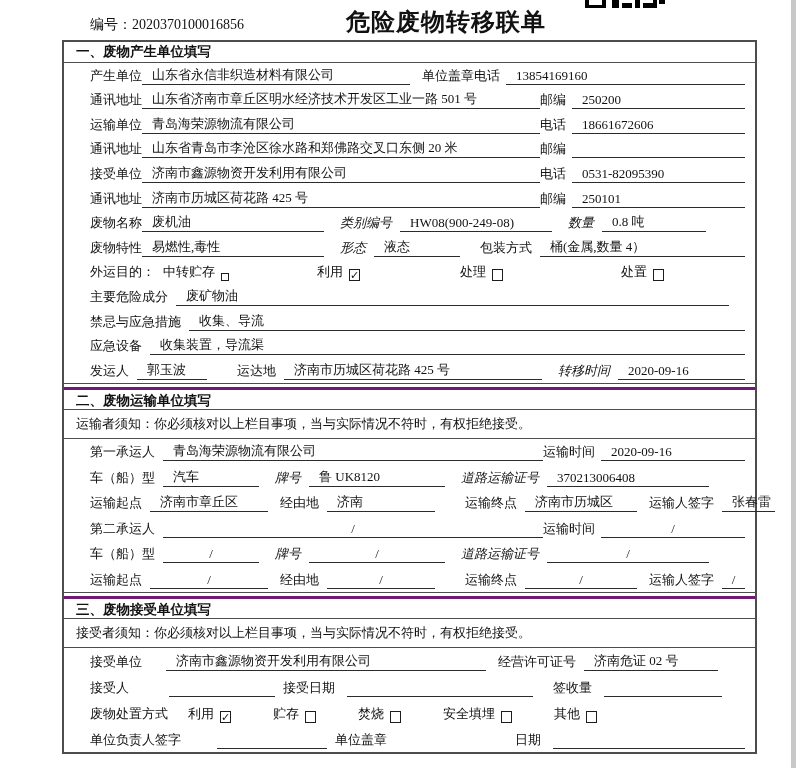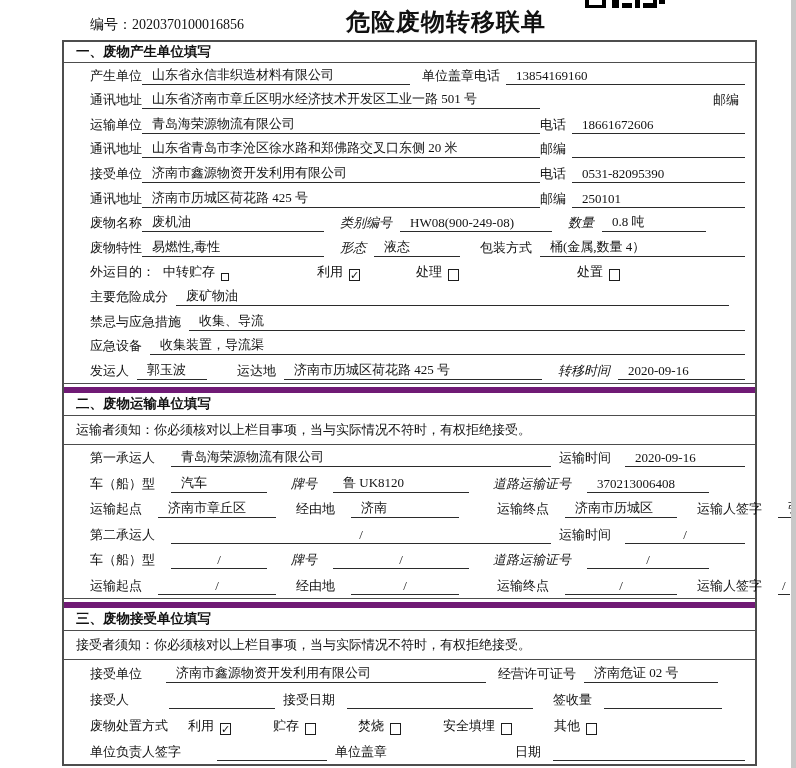--- a/index.html
+++ b/index.html
@@ -16,28 +16,28 @@
   .doc-title { position:absolute; left:346px; top:6px; font-size:24px; font-weight:bold;
     font-family:"Liberation Sans","DejaVu Sans",sans-serif; letter-spacing:1px; }
   .qr { position:absolute; left:585px; top:0; width:80px; height:8px; }
 
   
   .form-table { position:absolute; left:62px; top:40px; width:695px;
     border:2px solid #4d4d4d; background:#fff; font-size:13px; }
   .section-header { font-family:"Liberation Sans","DejaVu Sans",sans-serif; font-weight:bold;
     font-size:13.5px; height:21px; line-height:20px; padding-left:12px;
     border-bottom:1px solid #4d4d4d; }
-  .section-header.mid { border-top:6px solid #701a75; margin-top:3px; height:29px; line-height:22px; }
+  .section-header.mid { border-top:3px solid #701a75; margin-top:3px; height:23px; line-height:22px; }
   .notice { height:29px; line-height:28px; padding-left:12px; border-bottom:1px solid #4d4d4d; font-size:13px; }
   .sec-body.b1 { border-bottom:1px solid #4d4d4d; }
   .sec-body.b2 { border-bottom:1px solid #4d4d4d; }
 
   .row { display:flex; align-items:flex-end; padding:0 10px 3px 26px; white-space:nowrap; }
   .s1 .row { height:24.6px; }
-  .s2 .row { height:25.5px;gap:8px; }
+  .s2 .row { height:25.5px; }
   .s3 .row { height:26px; }
   .lbl { flex:none; }
   .val { flex:none; border-bottom:1px solid #2b2b2b; padding:0 4px 0 10px; min-height:16px; }
   .fill { flex:1 1 auto; }
   .c2 { margin-left:auto; margin-right:6px; }
   .ml8{margin-left:8px;} .ml12{margin-left:12px;} .ml16{margin-left:16px;font-style:italic;}
   .ml20{margin-left:20px;} .ml24{margin-left:8px;font-family:Liberation Serif, serif;} .ml30{margin-left:30px;}
   .ctr { text-align:center; padding-left:4px; }
 
   .box { display:inline-block; width:11px; height:12px; border:1.5px solid #1d1d1d;
@@ -76,20 +76,21 @@
         <span class="lbl">产生单位</span>
         <span class="val" style="width:268px">山东省永信非织造材料有限公司</span>
         <span class="lbl ml12">单位盖章</span>
         <span class="lbl c2">电话</span>
         <span class="val fill">13854169160</span>
       </div>
       <div class="row">
         <span class="lbl">通讯地址</span>
         <span class="val" style="width:398px">山东省济南市章丘区明水经济技术开发区工业一路 501 号</span>
         <span class="lbl c2">邮编</span>
+        <span class="val fill">250200</span>
       </div>
       <div class="row">
         <span class="lbl">运输单位</span>
         <span class="val" style="width:398px">青岛海荣源物流有限公司</span>
         <span class="lbl c2">电话</span>
         <span class="val fill">18661672606</span>
       </div>
       <div class="row">
         <span class="lbl">通讯地址</span>
         <span class="val" style="width:398px">山东省青岛市李沧区徐水路和郑佛路交叉口东侧 20 米</span>
@@ -123,21 +124,21 @@
         <span class="val ml8" style="width:86px">液态</span>
         <span class="lbl ml20">包装方式</span>
         <span class="val fill ml8">桶(金属,数量 4）</span>
       </div>
       <div class="row">
         <span class="lbl">外运目的：</span>
         <span class="lbl ml8">中转贮存</span>
         <span class="box sm"></span>
         <span class="lbl" style="margin-left:88px">利用</span>
         <span class="box">✓</span>
-        <span class="lbl" style="margin-left:56px">处理</span>
+        <span class="lbl" style="margin-left:100px">处理</span>
         <span class="box"></span>
         <span class="lbl" style="margin-left:118px">处置</span>
         <span class="box"></span>
       </div>
       <div class="row">
         <span class="lbl">主要危险成分</span>
         <span class="val fill ml8" style="margin-right:16px">废矿物油</span>
       </div>
       <div class="row">
         <span class="lbl">禁忌与应急措施</span>

